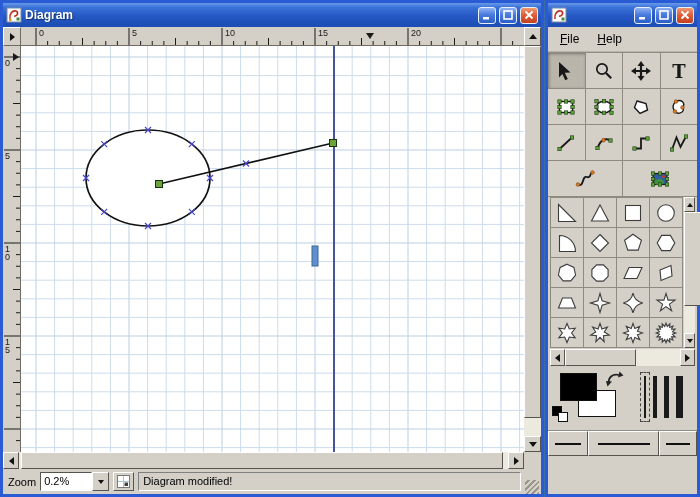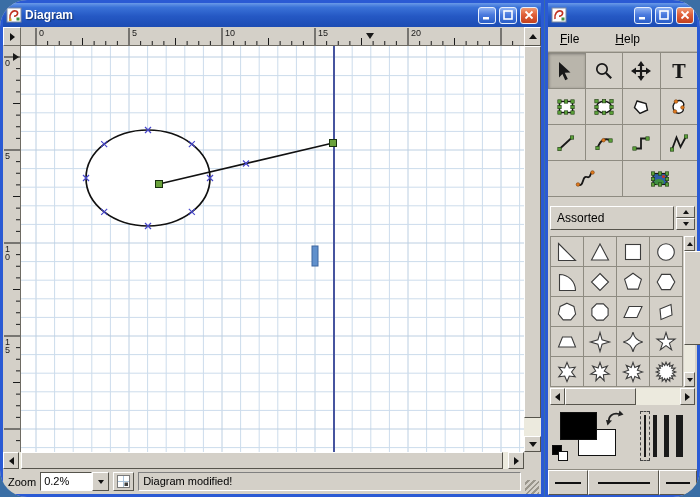--- a/index.html
+++ b/index.html
@@ -1,17 +1,17 @@
 <!DOCTYPE html>
 <html><head>
 <meta charset="utf-8">
 <style>
   * { box-sizing: border-box; margin: 0; padding: 0; }
   body { font-family: "Liberation Sans", sans-serif; background: #3a6ea5; }
-  #stage { position: relative; width: 700px; height: 497px; overflow: hidden; background:#3a6ea5;border-radius:27px; }
+  #stage { position: relative; width: 700px; height: 497px; overflow: hidden; background:#3a6ea5; }
 
   .window { position: absolute; border: 3px solid #2a5ad4; background: #d4d0c8; }
   #diagram-win { left: 0; top: 0; width: 544px; height: 497px; }
   #toolbox-win { left: 545px; top: 0; width: 155px; height: 497px; }
 
   .titlebar { height: 24px; display: flex; align-items: center; gap: 3px; padding: 0 3px;
     background: linear-gradient(180deg, #6a9ae8 0%, #3a72d8 18%, #2558c4 55%, #1c4cb4 100%); }
   .title-text { flex: 1; color: #fff; font-weight: bold; font-size: 12px; text-shadow: 1px 1px 1px #12306e;
     white-space: nowrap; overflow: hidden; }
   .app-icon { width: 16px; height: 16px; display: inline-block; }
@@ -59,21 +59,21 @@
   .zoom-drop { width: 17px; background: #d4d0c8; border: 1px solid; border-color: #fff #56544c #56544c #fff;
     display: flex; align-items: center; justify-content: center; }
   .grid-toggle { width: 21px; height: 19px; background: #d4d0c8; border: 1px solid;
     border-color: #fff #56544c #56544c #fff; display: flex; align-items: center; justify-content: center; }
   .status-field { flex: 1; height: 19px; border: 1px solid; border-color: #808080 #fff #fff #808080;
     padding: 2px 4px; font-size: 11px; white-space: nowrap; overflow: hidden; }
   .resize-grip { width: 14px; height: 14px; align-self: flex-end;
     background: repeating-linear-gradient(135deg, transparent 0 2px, #9a968c 2px 4px); }
 
   
-  .menubar { height: 25px; display: flex; align-items: center; gap: 20px; padding: 0 4px; font-size: 12px;
+  .menubar { height: 25px; display: flex; align-items: center; gap: 2px; padding: 0 4px; font-size: 12px;
     border-bottom: 1px solid #b8b4aa; }
   .menu-item { padding: 2px 8px; }
   .menu-item u { text-decoration: underline; }
 
   .tool-grid { display: grid; grid-template-columns: repeat(4, 1fr); grid-auto-rows: 35px;
     background: #8e8b81; gap: 1px; border-top: 1px solid #8e8b81; border-bottom: 1px solid #8e8b81; }
   .tool-cell { background: #d4d0c8; display: flex; align-items: center; justify-content: center; }
   .tool-cell.selected { background: #b9b5ab; box-shadow: inset 1px 1px 3px rgba(40,40,40,.45); }
   .tool-cell.wide { grid-column: span 2; }
 
@@ -537,31 +537,20 @@
             <rect x="16.3" y="3.8" width="3.4" height="3.4" fill="#5da339" stroke="#1c3a10" stroke-width="0.6"></rect>
             <rect x="2.3" y="9.3" width="3.4" height="3.4" fill="#5da339" stroke="#1c3a10" stroke-width="0.6"></rect>
             <rect x="16.3" y="9.3" width="3.4" height="3.4" fill="#5da339" stroke="#1c3a10" stroke-width="0.6"></rect>
             <rect x="2.3" y="14.8" width="3.4" height="3.4" fill="#5da339" stroke="#1c3a10" stroke-width="0.6"></rect>
             <rect x="9.3" y="14.8" width="3.4" height="3.4" fill="#5da339" stroke="#1c3a10" stroke-width="0.6"></rect>
             <rect x="16.3" y="14.8" width="3.4" height="3.4" fill="#5da339" stroke="#1c3a10" stroke-width="0.6"></rect>
           </svg>
         </div>
       </div>
 
-    <div class="sheet-row">
-      <div class="sheet-select">Assorted</div>
-      <div class="sheet-spin">
-        <div class="sb-btn">
-            <span class="tri sm up"></span>
-          </div>
-        <div class="sb-btn">
-            <span class="tri sm down"></span>
-          </div>
-      </div>
-    </div>
 
     <div class="palette-wrap">
       <div class="shape-grid" id="shape-grid">
           <div class="shape-cell">
             <svg width="24" height="24" viewBox="0 0 24 24">
               <polygon points="3.5,3.5 20.5,20.5 3.5,20.5" fill="#fff" stroke="#3c3c3c" stroke-width="1.1"></polygon>
             </svg>
           </div>
           <div class="shape-cell">
             <svg width="24" height="24" viewBox="0 0 24 24">

